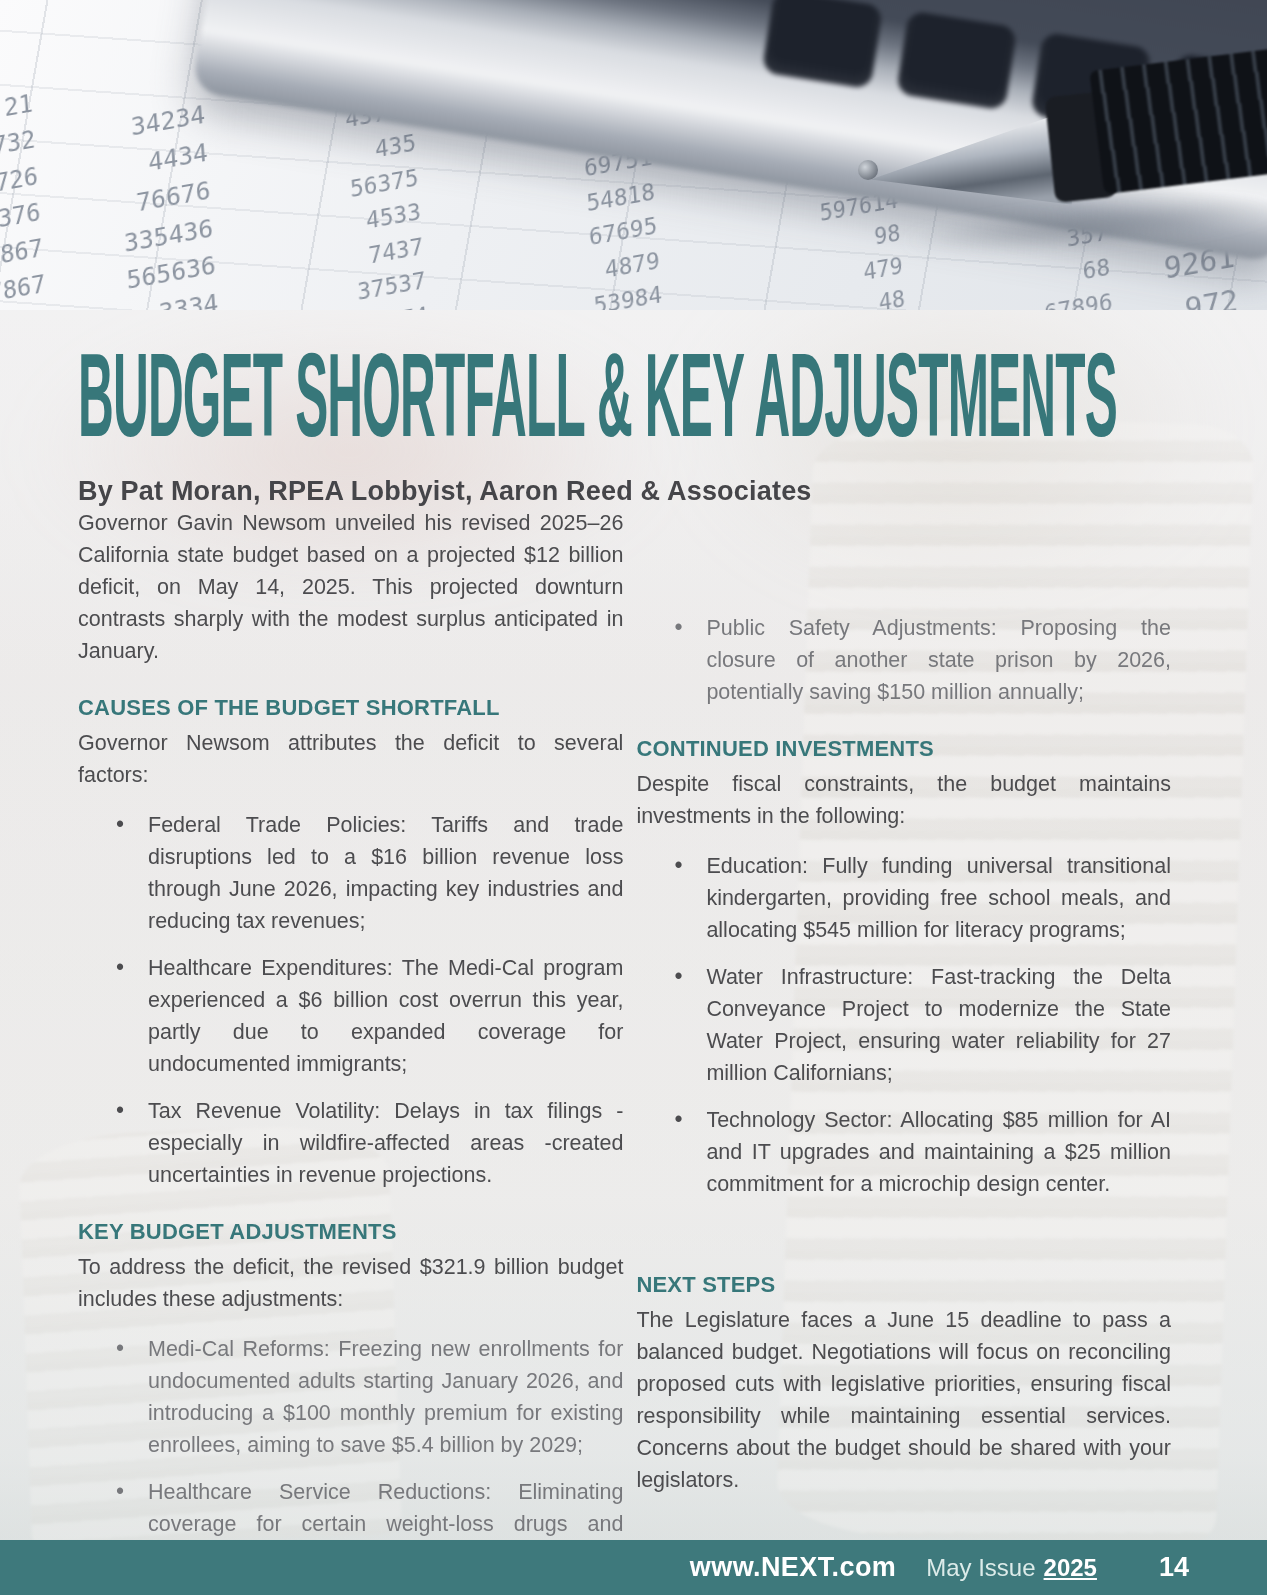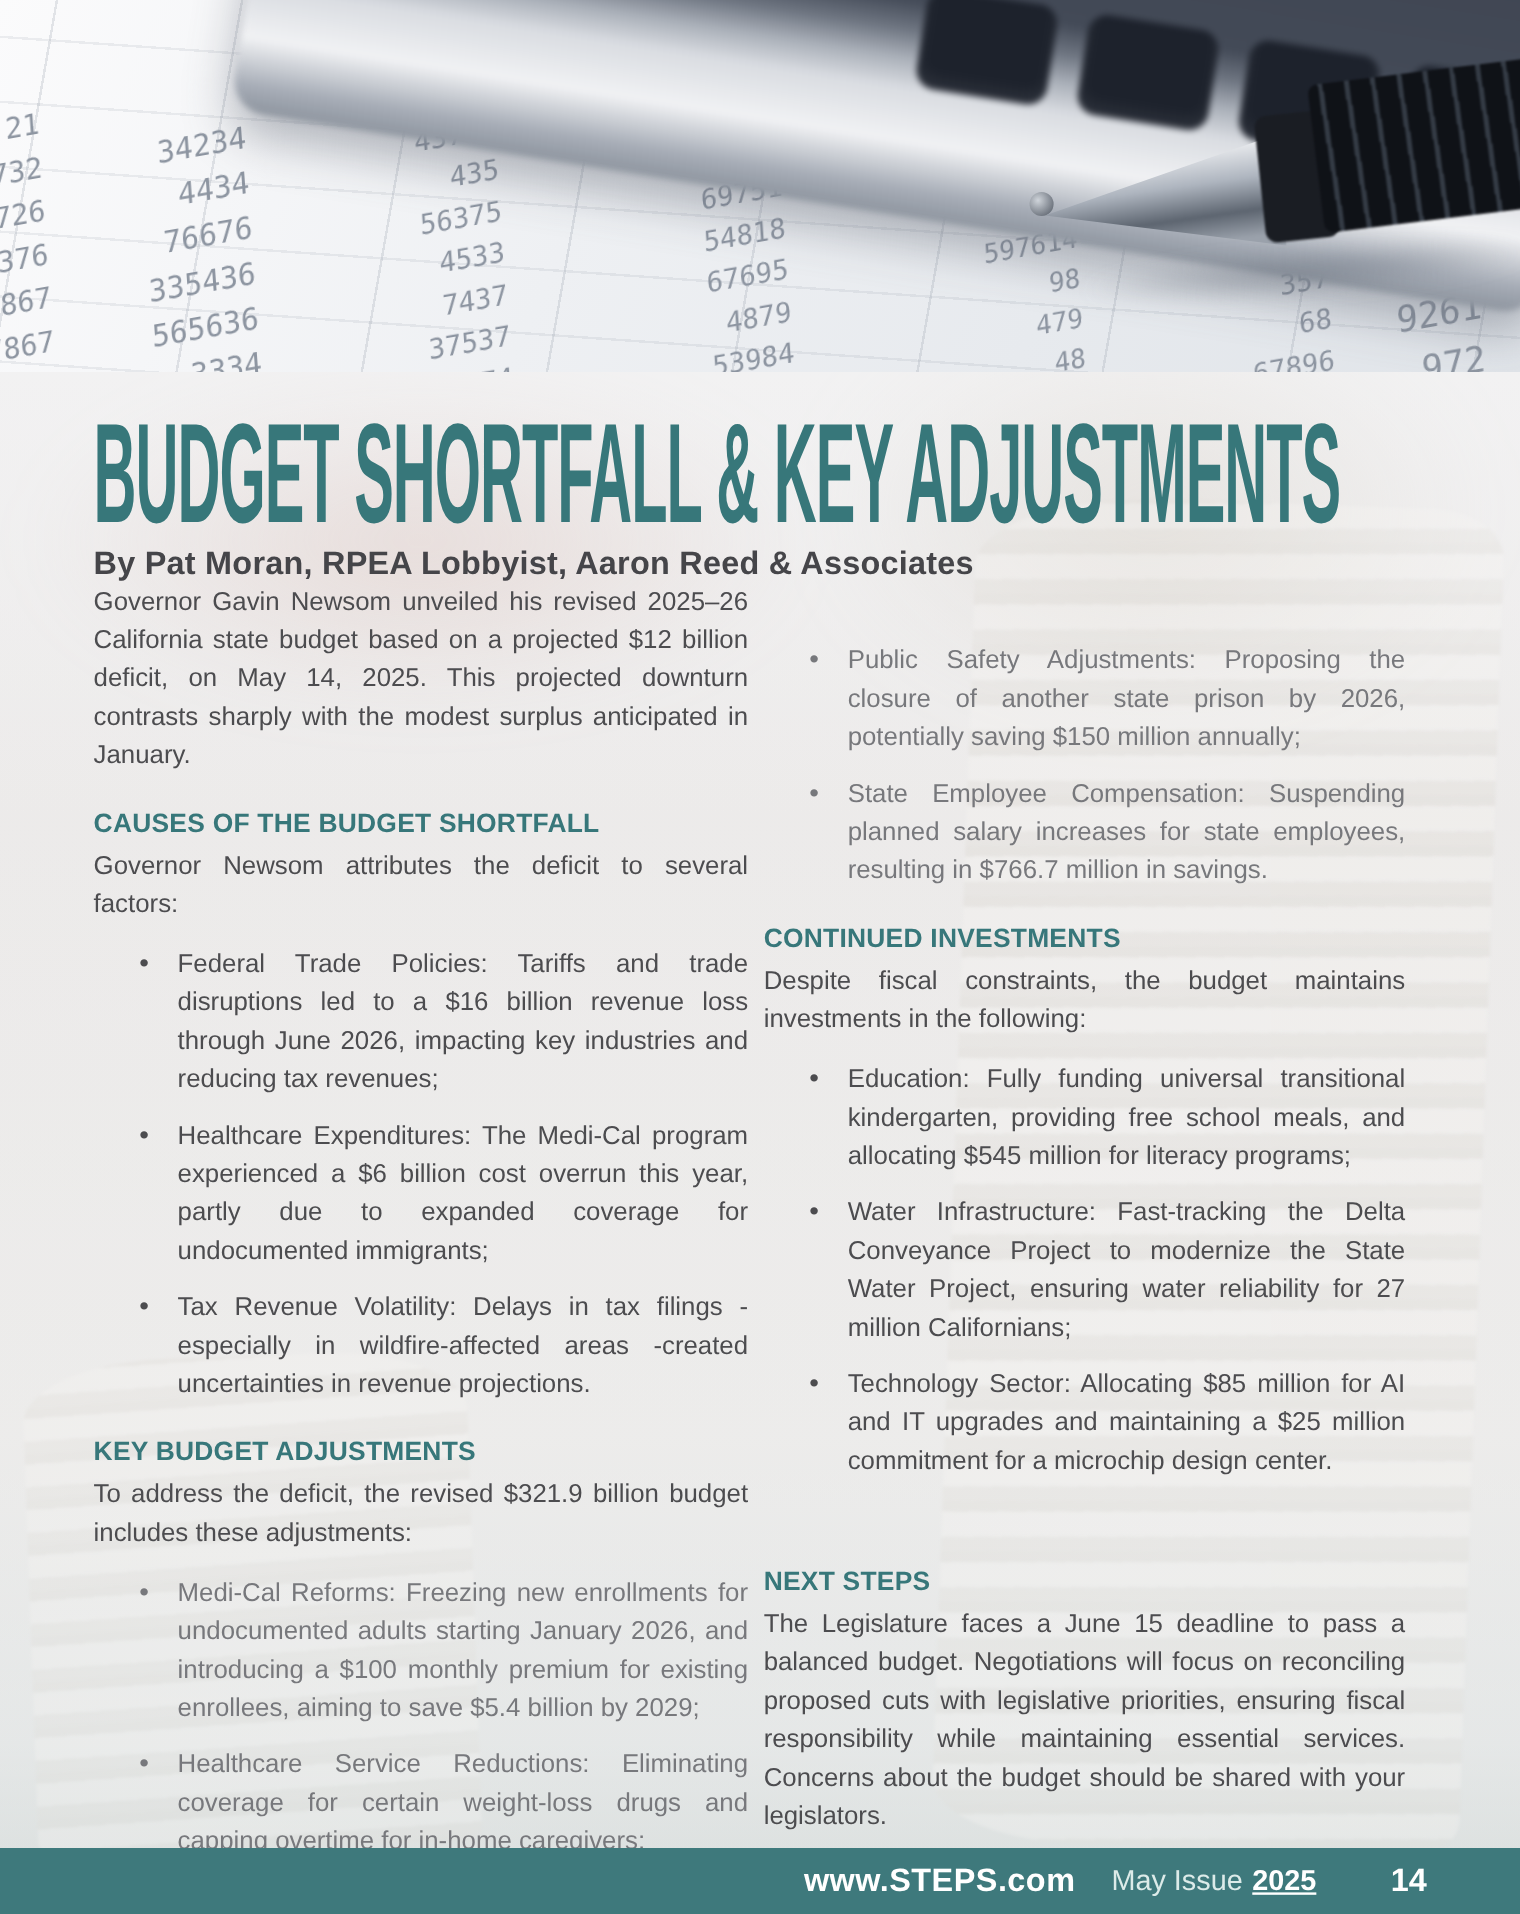--- a/index.html
+++ b/index.html
@@ -62,21 +62,21 @@
        transform:rotate(-2deg);filter:blur(1.5px);
        border-radius:120px 120px 20px 20px / 50px 50px 10px 10px;
        background:repeating-linear-gradient(178deg,rgba(205,199,188,.6) 0 8px,rgba(246,244,240,.75) 8px 27px,rgba(212,207,197,.55) 27px 38px);}
   .veil{position:absolute;inset:0;
        background:linear-gradient(180deg,rgba(246,246,247,.55),rgba(246,246,247,.18) 30%,rgba(246,246,247,.42) 100%);}
 
   .inner{position:relative;padding:18px 96px 0 78px;}
   h1.title{margin:8px 0 0;color:#37777A;font-weight:800;font-size:118px;line-height:1;
        letter-spacing:-2px;white-space:nowrap;display:inline-block;
        transform:scaleX(.42);transform-origin:left center;}
-  .byline{font-size:27px;font-weight:700;color:#454549;letter-spacing:.2px;}
+  .byline{margin-top:22px;font-size:27px;font-weight:700;color:#454549;letter-spacing:.2px;}
 
   .columns{display:flex;gap:13px;align-items:center;}
   .col-left{width:556px;}
   .col-right{width:545px;}
   .body{font-size:21.5px;line-height:32px;color:#4c4c4f;text-align:justify;margin:0;}
   h2.sec{font-size:22px;line-height:30px;font-weight:700;color:#37777A;margin:26px 0 4px;letter-spacing:.2px;}
   ul.blist{list-style:none;margin:18px 0 0;padding:0;}
   ul.blist li{position:relative;padding-left:70px;margin-bottom:15px;
        font-size:21.5px;line-height:32px;color:#4c4c4f;text-align:justify;}
   ul.blist li::before{content:"\2022";position:absolute;left:38px;top:-1px;font-size:23px;}
@@ -195,38 +195,37 @@
           <p class="body">To address the deficit, the revised $321.9 billion budget includes these adjustments:</p>
           <ul class="blist muted">
             <li>Medi-Cal Reforms: Freezing new enrollments for undocumented adults starting January 2026, and introducing a $100 monthly premium for existing enrollees, aiming to save $5.4 billion by 2029;</li>
             <li>Healthcare Service Reductions: Eliminating coverage for certain weight-loss drugs and capping overtime for in-home caregivers;</li>
           </ul>
         </div>
 
         <div class="col-right">
           <ul class="blist muted first">
             <li>Public Safety Adjustments: Proposing the closure of another state prison by 2026, potentially saving $150 million annually;</li>
-            <li>State Employee Compensation: Suspending planned salary increases for state employees, resulting in $766.7 million in savings.</li>
           </ul>
 
           <h2 class="sec">CONTINUED INVESTMENTS</h2>
           <p class="body">Despite fiscal constraints, the budget maintains investments in the following:</p>
           <ul class="blist">
             <li>Education: Fully funding universal transitional kindergarten, providing free school meals, and allocating $545 million for literacy programs;</li>
             <li>Water Infrastructure: Fast-tracking the Delta Conveyance Project to modernize the State Water Project, ensuring water reliability for 27 million Californians;</li>
             <li>Technology Sector: Allocating $85 million for AI and IT upgrades and maintaining a $25 million commitment for a microchip design center.</li>
           </ul>
 
           <h2 class="sec next">NEXT STEPS</h2>
           <p class="body">The Legislature faces a June 15 deadline to pass a balanced budget. Negotiations will focus on reconciling proposed cuts with legislative priorities, ensuring fiscal responsibility while maintaining essential services. Concerns about the budget should be shared with your legislators.</p>
         </div>
 
       </div>
     </div>
   </div>
 
   <div class="footer">
-    <span class="f-site">www.STEPS.com</span>
+    <span class="f-site">www.NEXT.com</span>
     <span class="f-issue"><span>May Issue</span><b>2025</b></span>
     <span class="f-page">14</span>
   </div>
 
 </div>
 
 </body></html>

